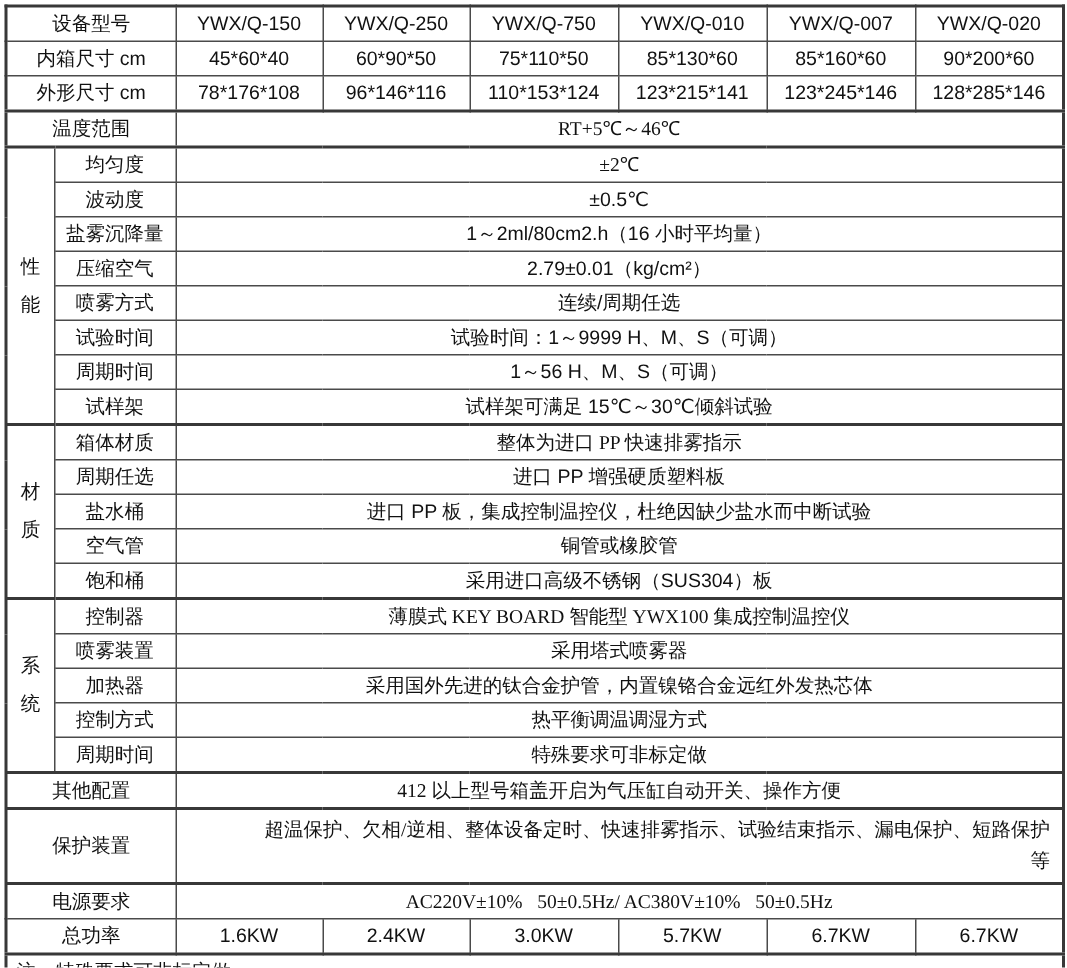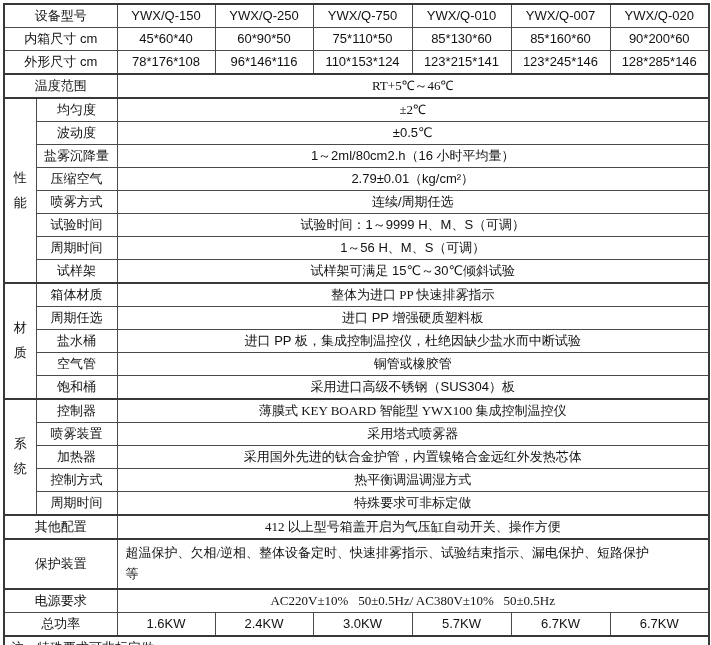--- a/index.html
+++ b/index.html
@@ -38,21 +38,21 @@
     display: inline-block;
     width: 1em;
     word-break: break-all;
     white-space: normal;
     line-height: 1.9;
     letter-spacing: 0;
   }
   td.pre { white-space: pre; }
   td.wrapcell {
     white-space: normal;
-    text-align: left;
+    text-align: right;
     padding: 2px 8px;
     height: 44px;
     line-height: 1.6;
   }
   tr.note-row td {
     text-align: left;
     padding-left: 6px;
     border-top-width: 2px;
     border-top-color: #383838;
   }

